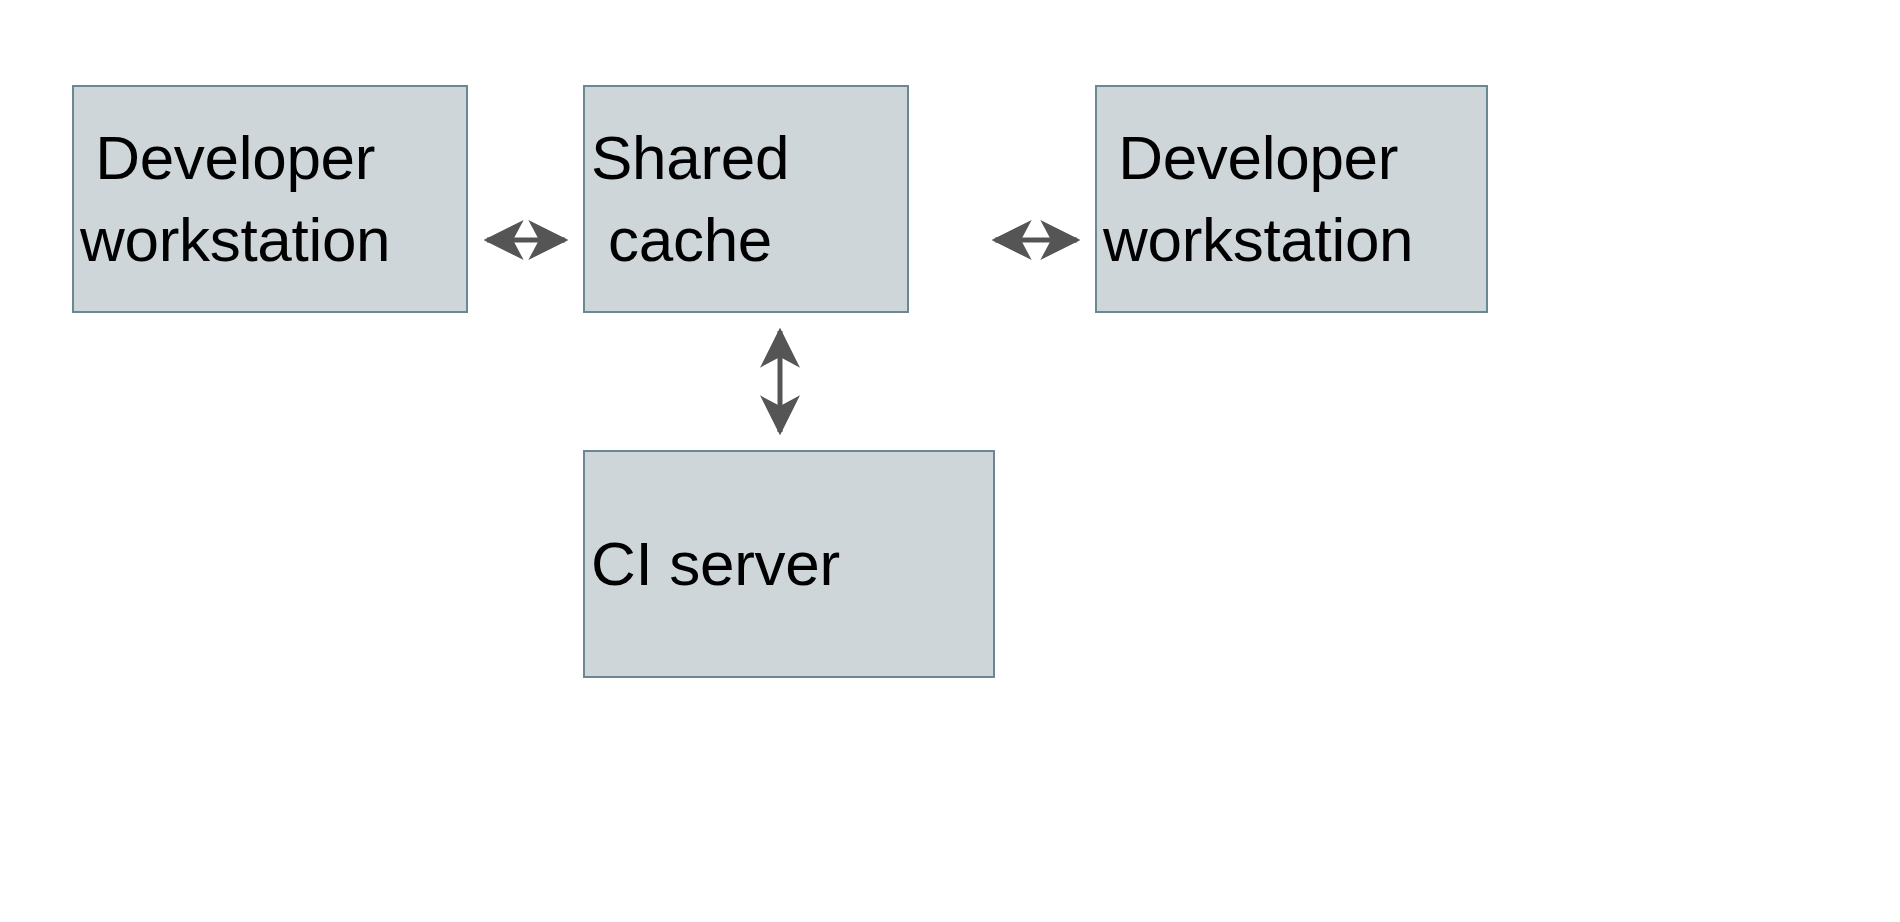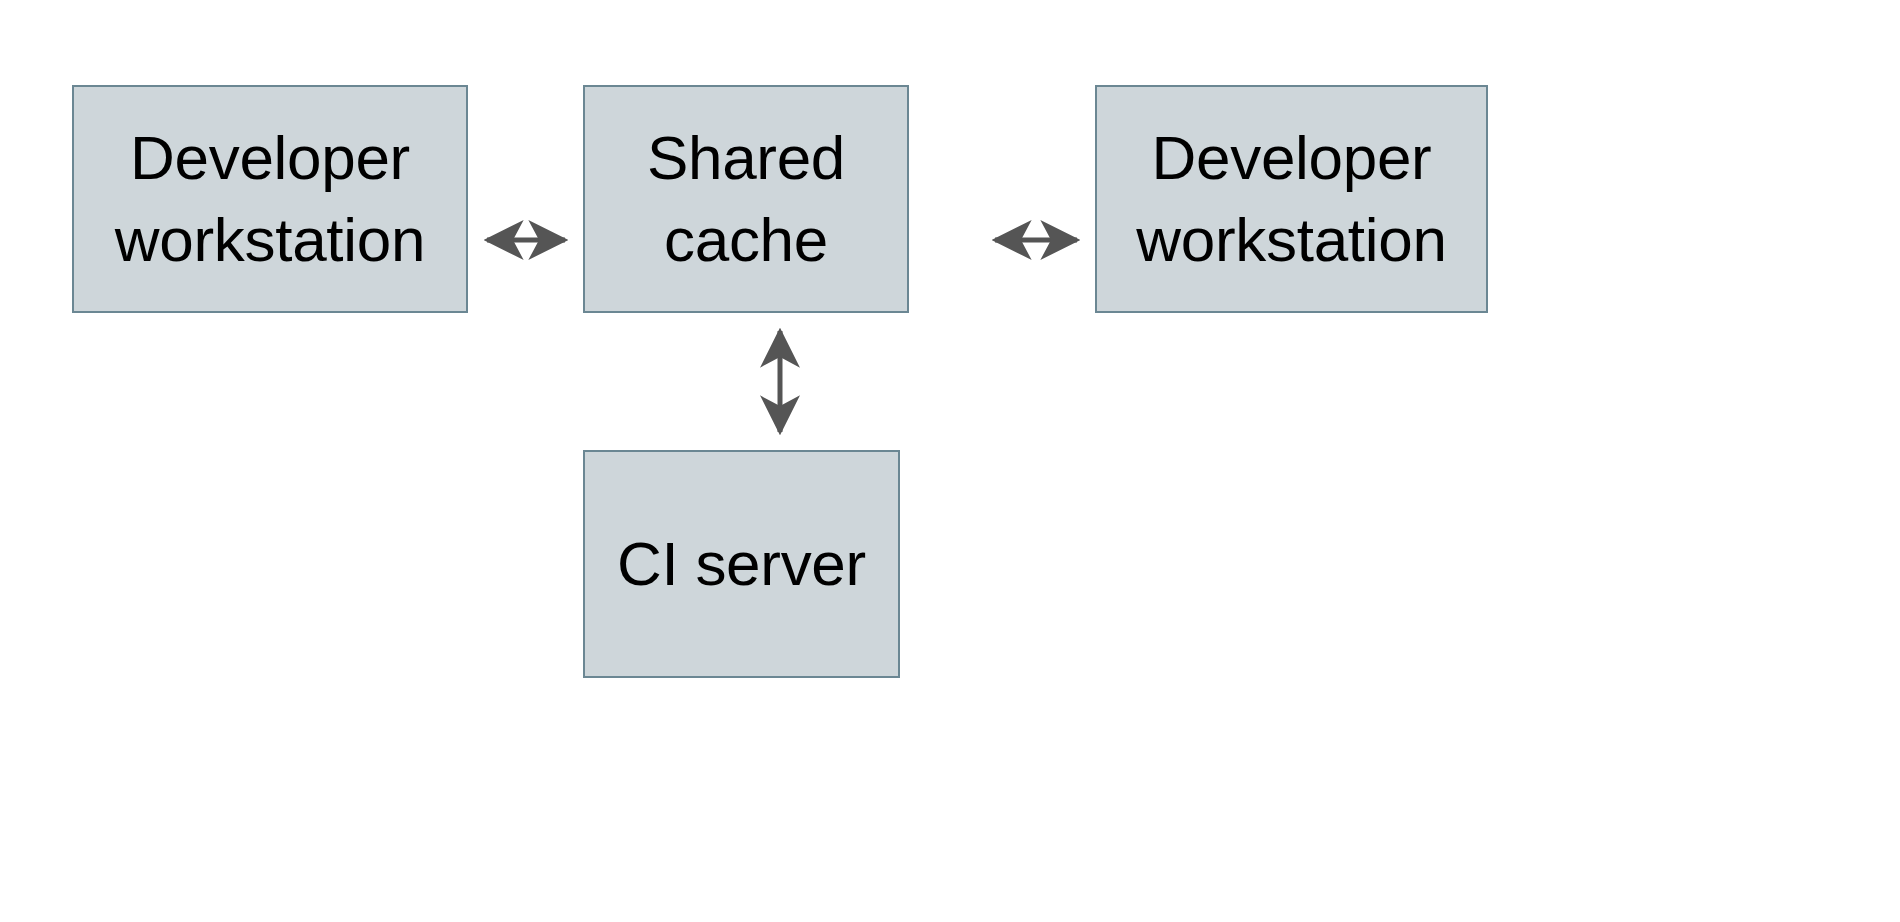--- a/index.html
+++ b/index.html
@@ -19,36 +19,35 @@
     height: 922px;
     background: #ffffff;
   }
   .node-box {
     position: absolute;
     box-sizing: border-box;
     background: #ced6da;
     border: 2px solid #6b8793;
     display: flex;
     align-items: center;
-    justify-content: center;
     text-align: center;
   }
   .node-label {
     color: #000000;
     font-size: 62px;
     line-height: 1.32;
     font-weight: 400;
     letter-spacing: -0.3px;
     white-space: pre-line;
     padding: 0 6px;
   }
   #node-dev-left  { left: 72px;   top: 85px;  width: 396px; height: 228px; }
   #node-cache     { left: 583px;  top: 85px;  width: 326px; height: 228px; }
   #node-dev-right { left: 1095px; top: 85px;  width: 393px; height: 228px; }
-  #node-ci        { left: 583px;  top: 450px; width: 317px; height: 228px; }
+  #node-ci        { left: 583px;  top: 450px; width: 412px; height: 228px; }
 
   .connector {
     position: absolute;
     overflow: visible;
   }
   #edge-left-cache  { left: 466px; top: 205px; width: 120px; height: 70px; }
   #edge-cache-right { left: 974px; top: 205px; width: 124px; height: 70px; }
   #edge-cache-ci    { left: 745px; top: 310px; width: 70px; height: 143px; }
 </style>
 </head>

